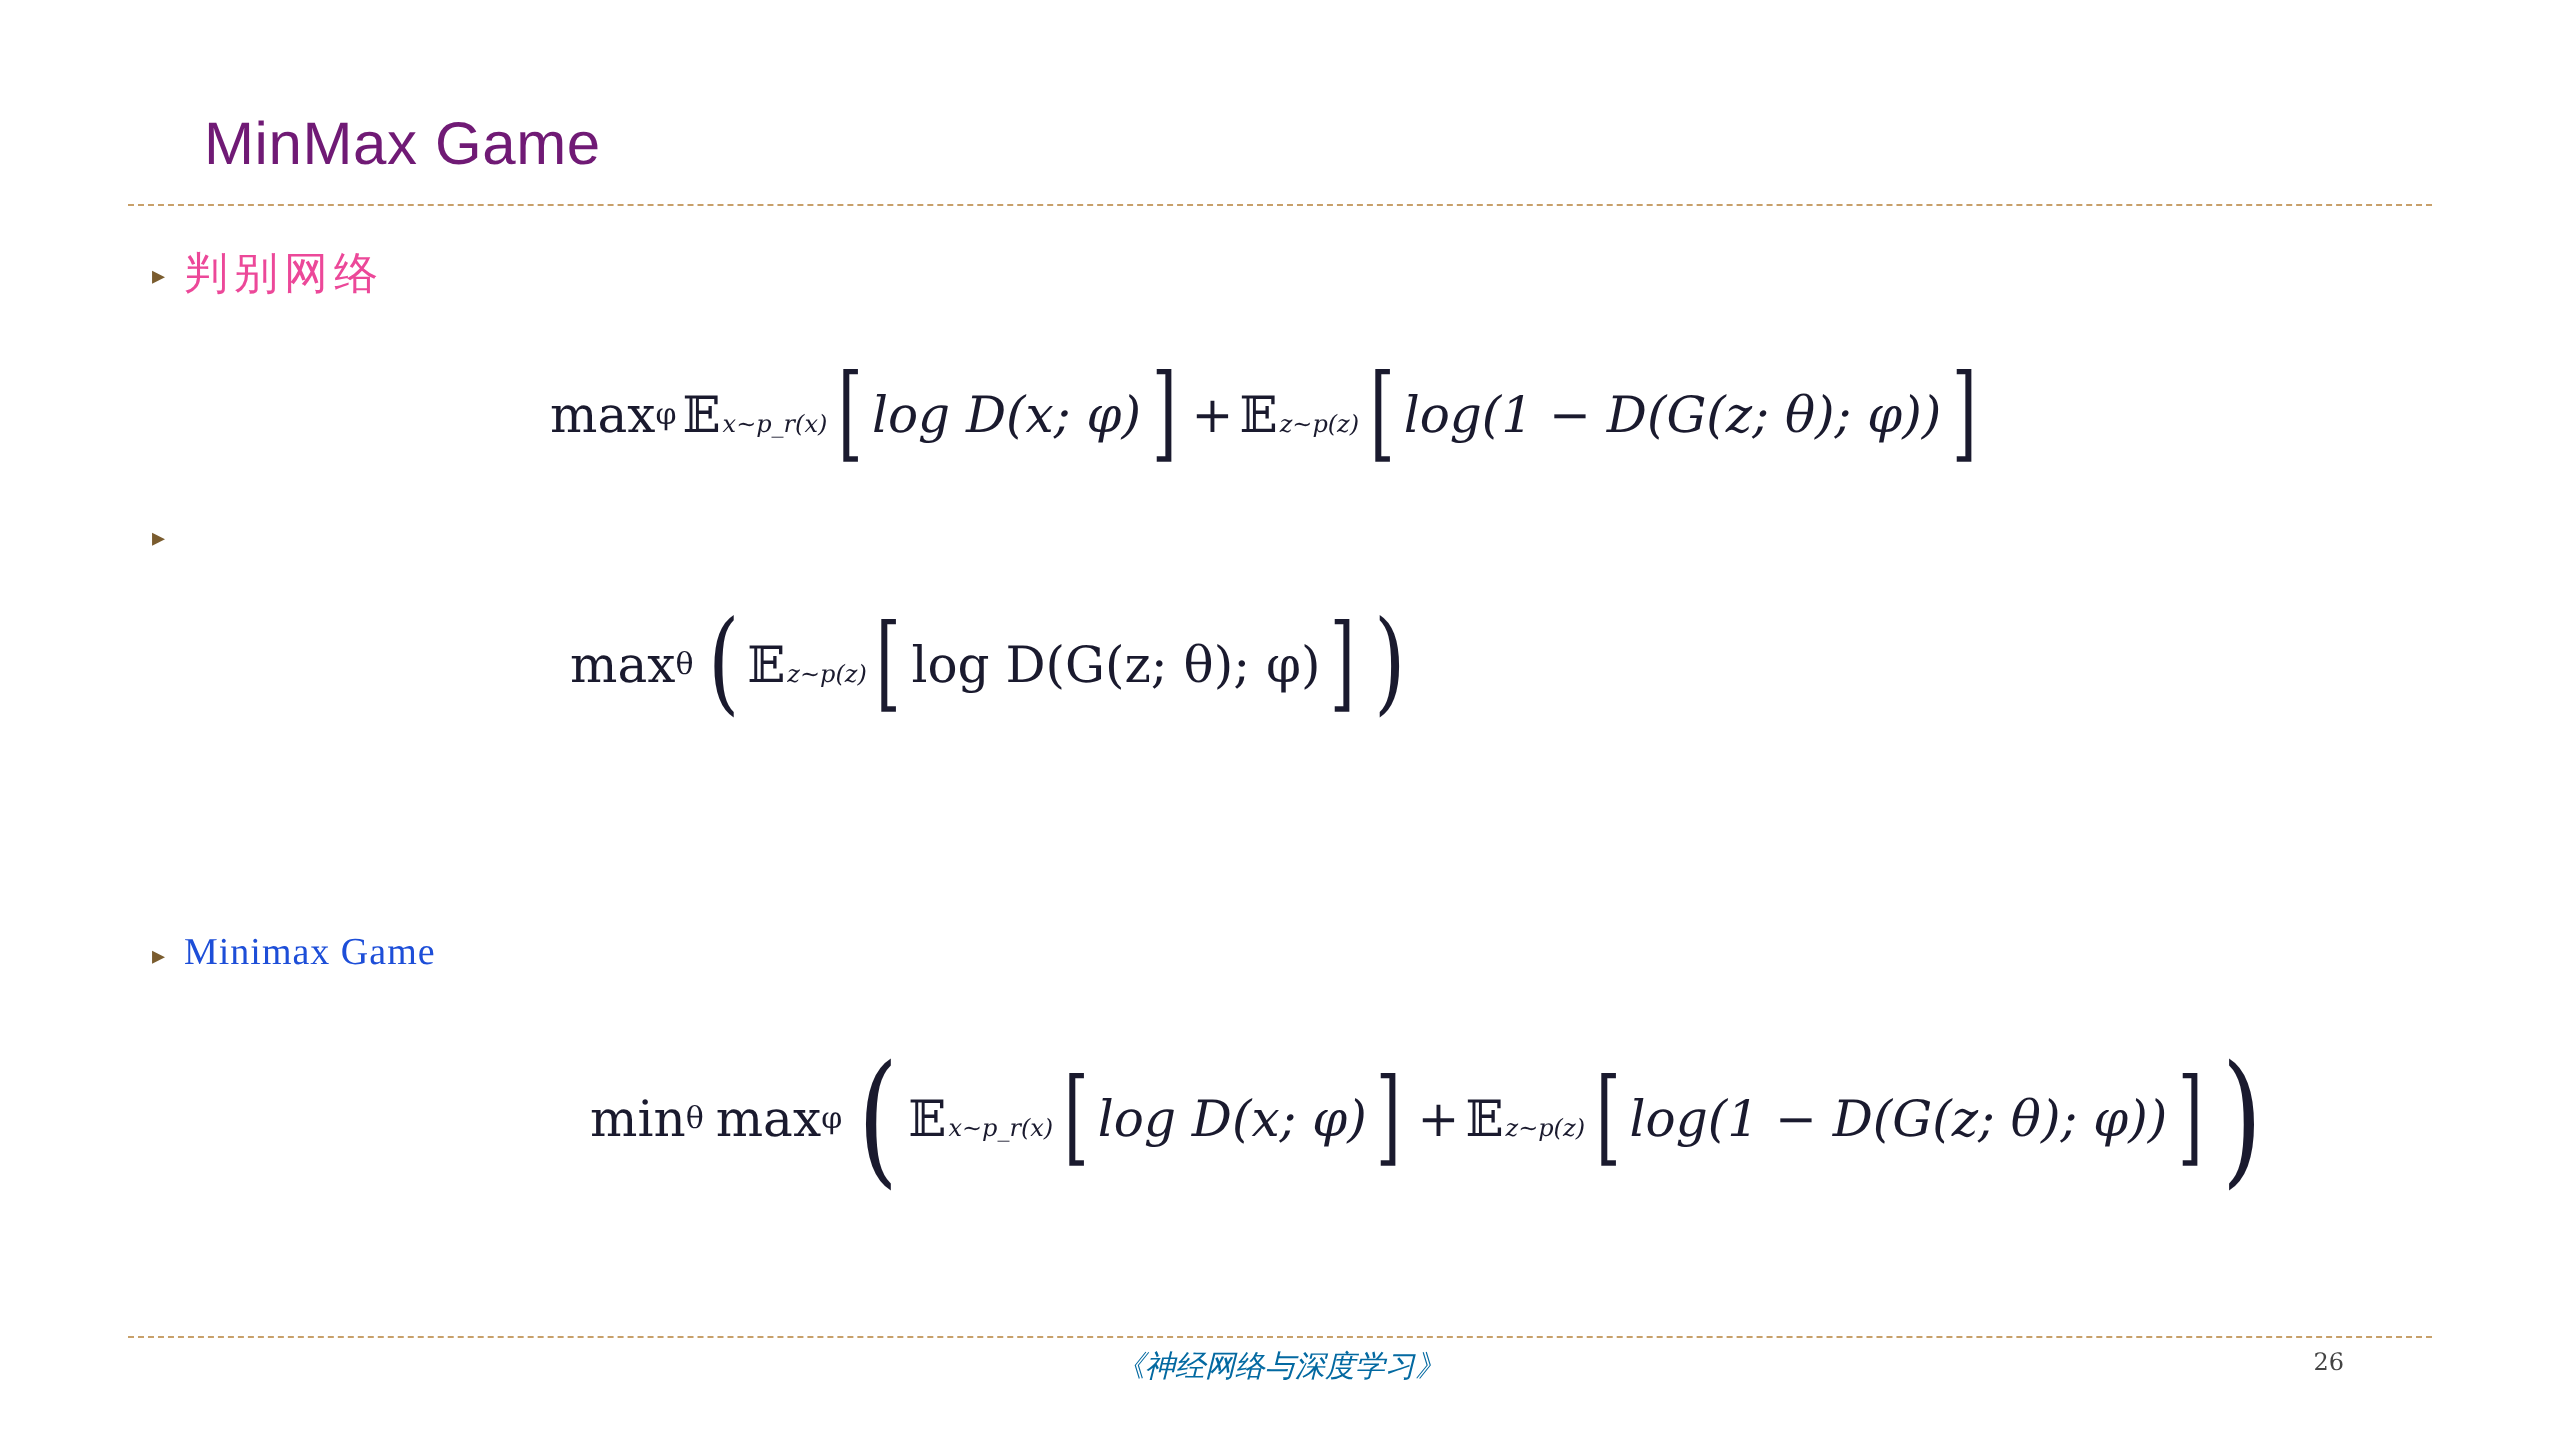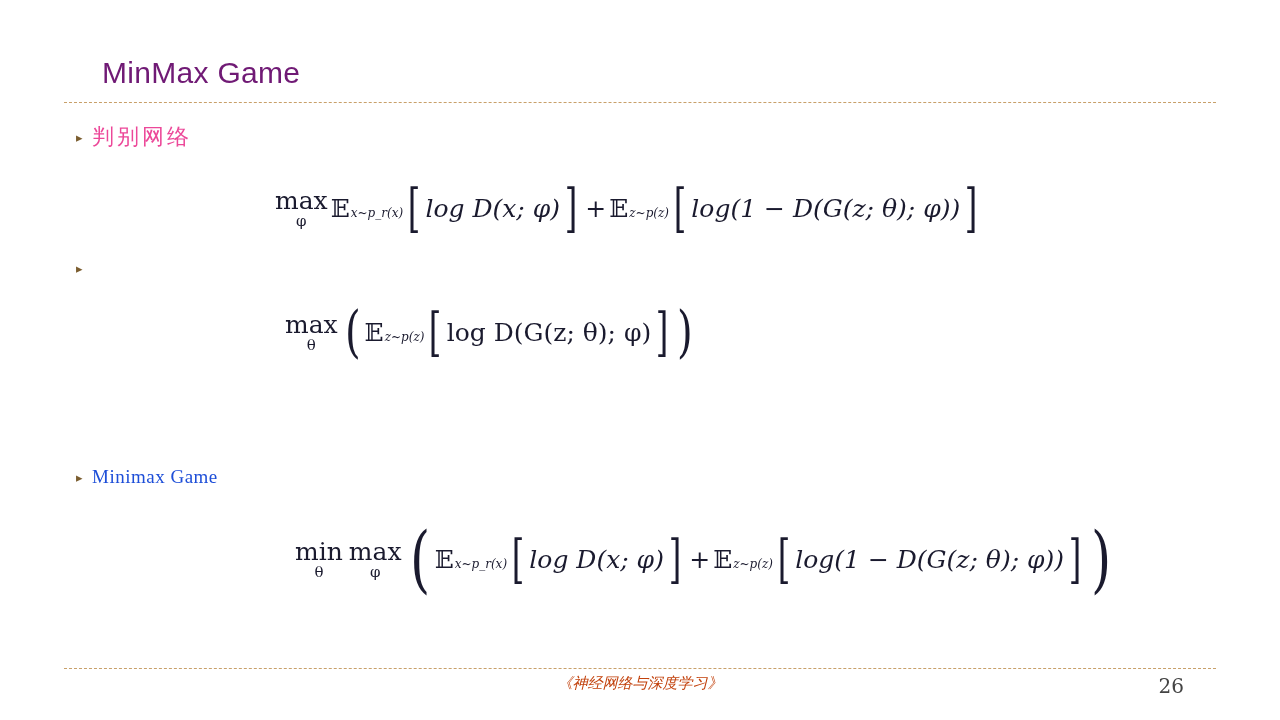--- a/index.html
+++ b/index.html
@@ -61,21 +61,21 @@
   .formula {
     position: absolute;
     font-family: "DejaVu Serif", serif;
     color: #1A1A2E;
     white-space: nowrap;
   }
   
   .mrow { display: inline-flex; align-items: center; }
   .op-stack {
     display: inline-flex;
-    flex-direction: column;
+    flex-direction: row;
     align-items: center;
     justify-content: center;
     line-height: 1;
     margin: 0 3px;
   }
   .op-stack .op-main { font-size: 25px; }
   .op-stack .op-sub { font-size: 15px; margin-top: 1px; }
   .bigparen {
     display: inline-block;
     font-size: 56px;
@@ -117,28 +117,28 @@
   }
   .footer-center {
     position: absolute;
     top: 674px;
     left: 0;
     width: 1280px;
     text-align: center;
     font-family: "DejaVu Serif", serif;
     font-style: italic;
     font-size: 15px;
-    color: #c2410c;
+    color: #0369a1;
   }
   .footer-page {
     position: absolute;
     top: 674px;
-    right: 96px;
-    font-family: "DejaVu Serif", serif;
-    font-size: 20px;
+    right: 108px;
+    font-family: "DejaVu Serif", serif;
+    font-size: 12px;
     color: #444444;
   }
 </style>
 </head>
 <body>
 
 <div class="slide">
 
   <div class="slide-title">MinMax Game</div>
   <div class="title-rule"></div>

